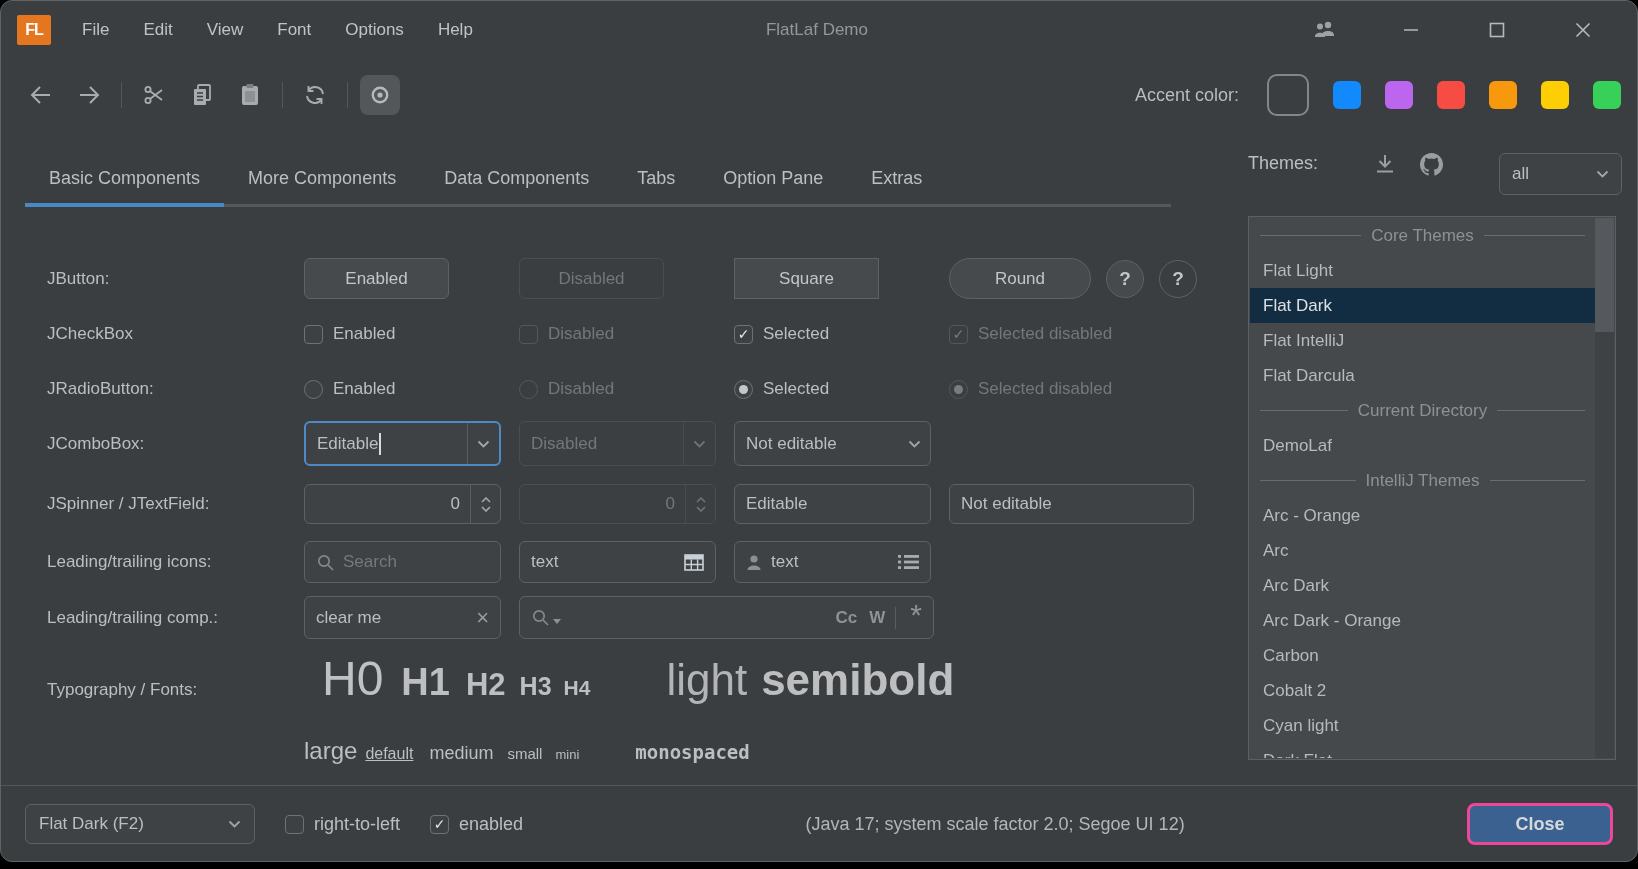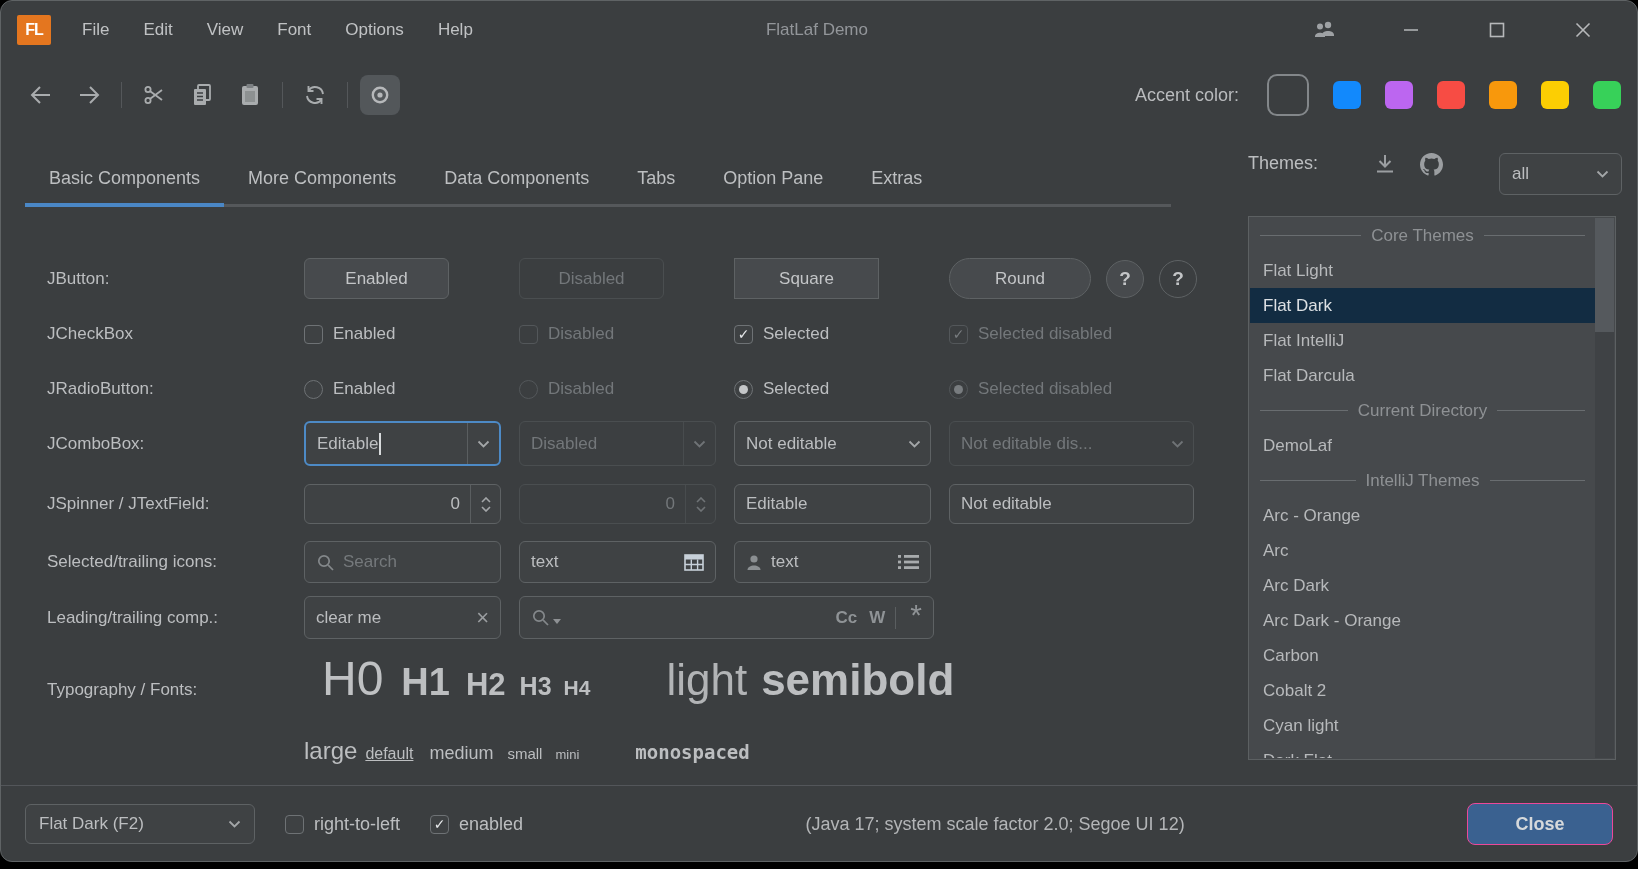--- a/index.html
+++ b/index.html
@@ -107,21 +107,21 @@
   .tl-scroll { position:absolute; top:1px; right:1px; bottom:1px; width:19px; background:#3f4245; }
   .tl-thumb { position:absolute; top:0; left:0; right:0; height:114px; background:#55595d; }
 
   
   .bottombar { position:absolute; left:0; right:0; top:784px; height:77px; border-top:1px solid #53565a;
                display:flex; align-items:center; padding:0 24px; }
   .lnf-combo { width:230px; height:40px; border:1px solid #5e6264; border-radius:6px; background:#3f4244;
                display:flex; align-items:center; justify-content:space-between; padding:0 13px; }
   .bb-check { display:flex; align-items:center; margin-left:30px; }
   .status { flex:1; text-align:center; color:#b3b5b7; font-size:18px; }
-  .close-btn { width:146px; height:42px; background:#3a6190; border:1px solid #ec4899; border-radius:8px;
+  .close-btn { width:146px; height:42px; background:#3a6190; border:3px solid #ec4899; border-radius:8px;
                display:flex; align-items:center; justify-content:center; color:#d6d9db; font-weight:bold; font-size:18px; }
 </style>
 </head>
 <body>
 
 <div class="window">
 
   <div class="titlebar">
     <div class="logo">FL</div>
     <div class="menus">
@@ -325,31 +325,20 @@
       <div class="field h45 combo">
         <span>Not editable</span>
         <span class="flex1"></span>
         <span class="arrow-zone">
           <svg width="13" height="8" viewBox="0 0 13 8">
               <polyline points="1.5,1.5 6.5,6.5 11.5,1.5" fill="none" stroke="#a3a6a8" stroke-width="1.8"></polyline>
             </svg>
         </span>
       </div>
     </div>
-    <div class="cell" style="width:245px;">
-      <div class="field h45 combo disabled" style="width:245px;">
-        <span>Not editable dis...</span>
-        <span class="flex1"></span>
-        <span class="arrow-zone">
-          <svg width="13" height="8" viewBox="0 0 13 8">
-              <polyline points="1.5,1.5 6.5,6.5 11.5,1.5" fill="none" stroke="#6f7376" stroke-width="1.8"></polyline>
-            </svg>
-        </span>
-      </div>
-    </div>
   </div>
 
   <div class="row" style="top:483px;height:40px;">
     <div class="rlabel">JSpinner / JTextField:</div>
     <div class="cell">
       <div class="field" style="height:40px;padding-right:0;">
         <span class="spin-val">0</span>
         <span class="spin-arrows">
           <svg width="10" height="6" viewBox="0 0 10 6">
               <polyline points="1,5 5,1 9,5" fill="none" stroke="#a3a6a8" stroke-width="1.6"></polyline>
@@ -379,21 +368,21 @@
       </div>
     </div>
     <div class="cell" style="width:245px;">
       <div class="field" style="width:245px;height:40px;">
         <span>Not editable</span>
       </div>
     </div>
   </div>
 
   <div class="row" style="top:540px;height:42px;">
-    <div class="rlabel">Selected/trailing icons:</div>
+    <div class="rlabel">Leading/trailing icons:</div>
     <div class="cell">
       <div class="field">
         <svg width="19" height="19" viewBox="0 0 19 19">
             <circle cx="8" cy="8" r="5.2" fill="none" stroke="#84888b" stroke-width="1.7"></circle>
             <line x1="12.2" y1="12.2" x2="17" y2="17" stroke="#84888b" stroke-width="1.7"></line>
           </svg>
         <span class="placeholder">Search</span>
       </div>
     </div>
     <div class="cell">

